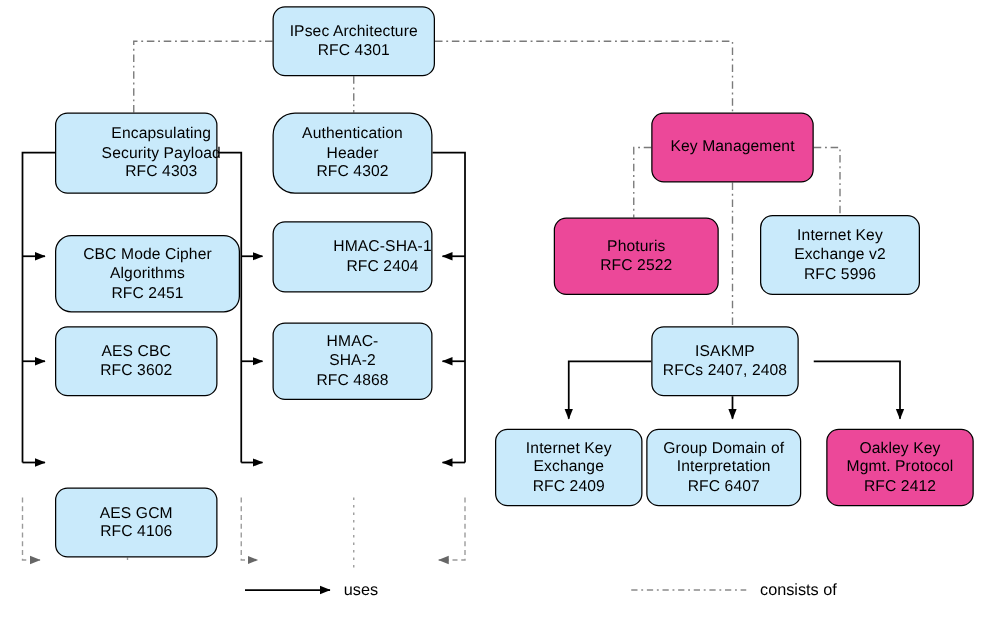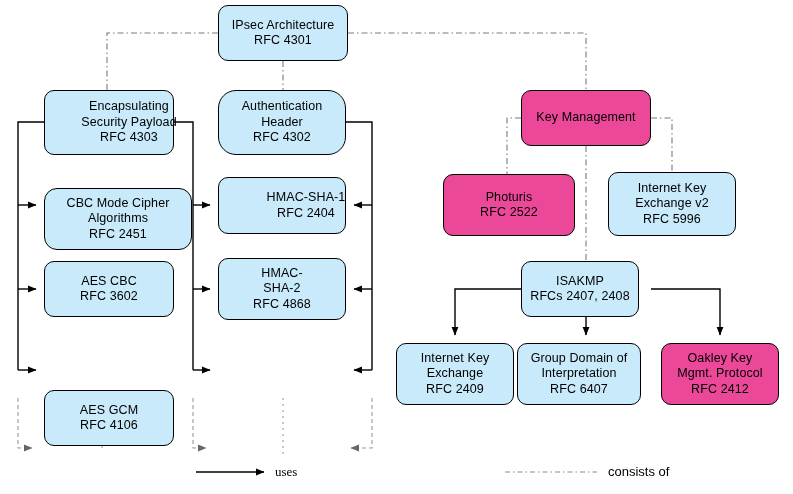--- a/index.html
+++ b/index.html
@@ -183,16 +183,16 @@
     <span class="ln">Interpretation</span>
     <span class="ln">RFC 6407</span>
   </div>
 
   <div class="node white" style="left:661px;top:343px;width:118px;height:62px;">
     <span class="ln">Oakley Key</span>
     <span class="ln">Mgmt. Protocol</span>
     <span class="ln">RFC 2412</span>
   </div>
 
-  <div class="legend-text" style="left:275px;top:464px;font-family:Liberation Serif, serif;">uses</div>
+  <div class="legend-text" style="left:275px;top:464px;">uses</div>
   <div class="legend-text" style="left:608px;top:464px;">consists of</div>
 
 </div>
 
 </body></html>

